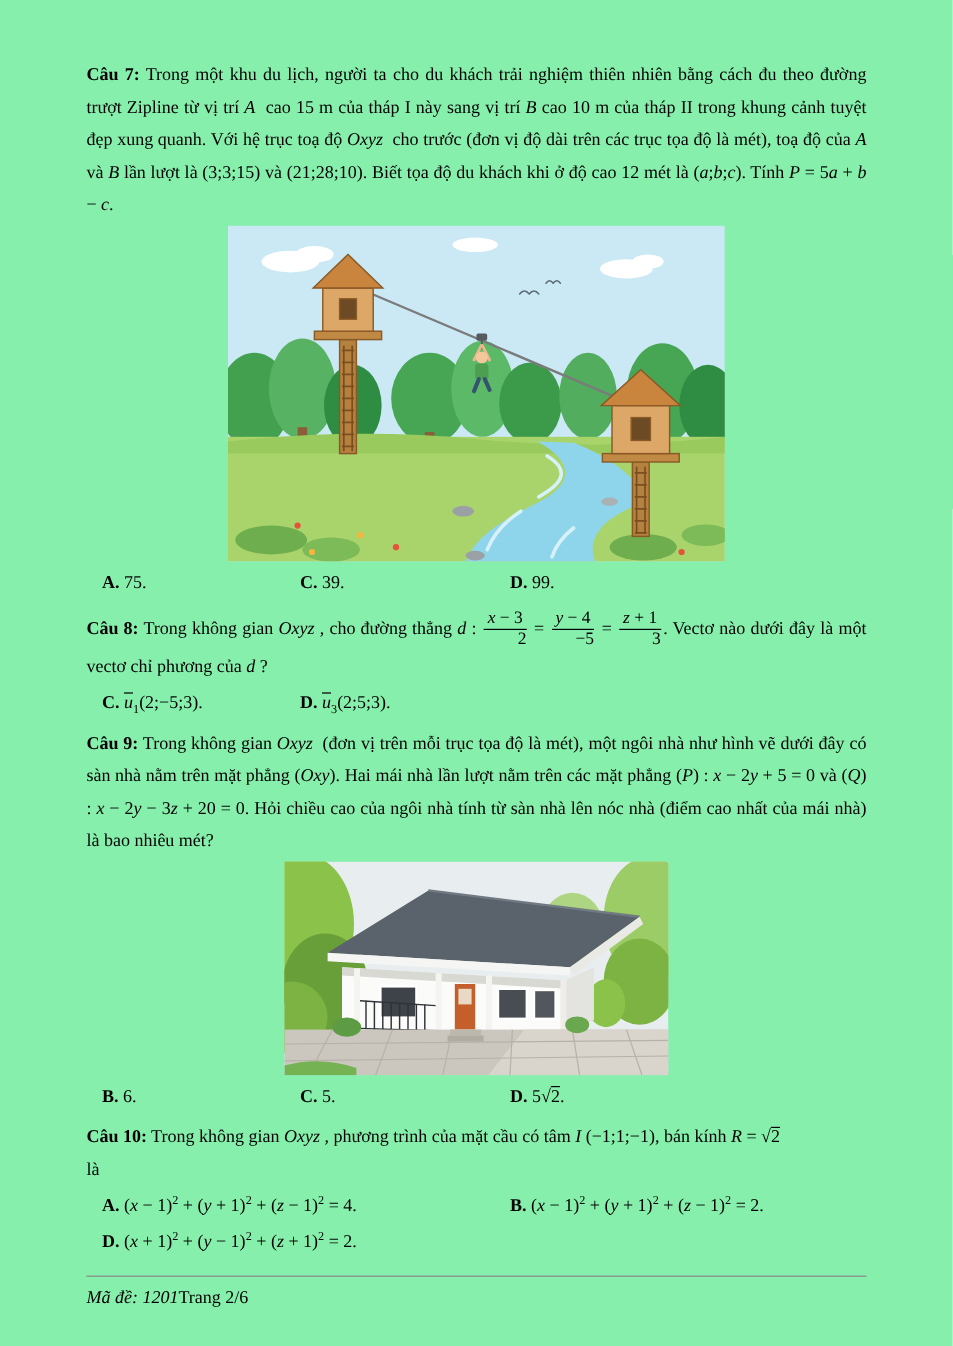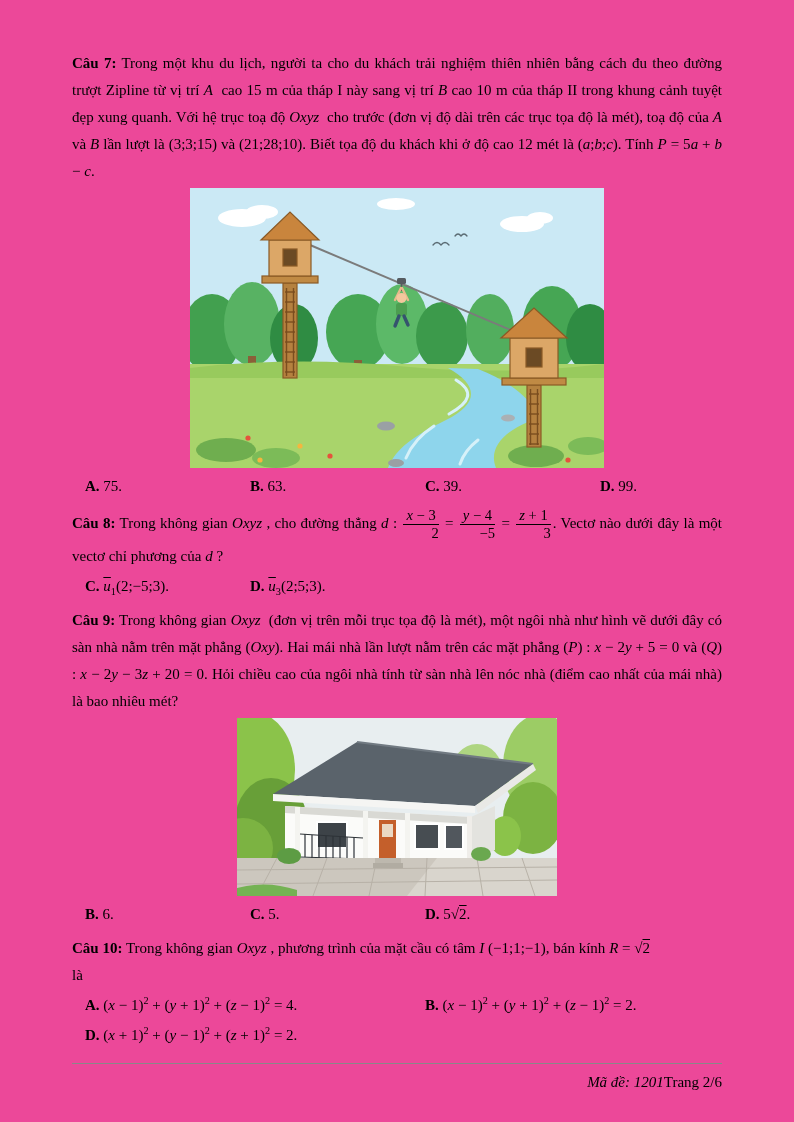--- a/index.html
+++ b/index.html
@@ -1,20 +1,20 @@
 <!DOCTYPE html>
 <html lang="vi"><head>
 <meta charset="utf-8">
 <title>Exam Page</title>
 <style>
   * { margin:0; padding:0; box-sizing:border-box; }
   html,body { background:#ffffff; }
   body { font-family:"Liberation Serif", serif; color:#000; }
   .page{
-    width:794px; height:1122px; margin:0 auto; background:#ec4899;
+    width:794px; height:1122px; margin:0 auto; background:#86efac;
     padding:50px 72px 26px 72px; display:flex; flex-direction:column;
     font-size:15px; line-height:1.8; overflow:hidden;
   }
   .q{ text-align:justify; margin:0 0 3px 0; }
   .qlabel{ font-weight:bold; }
   .figure{ text-align:center; margin:3px 0 5px 0; }
   .answers-row{
     display:grid; grid-template-columns:165px 175px 175px 1fr;
     padding-left:13px; margin:0 0 7px 0;font-family:Liberation Serif, serif;
   }
@@ -26,21 +26,21 @@
   .frac{ display:inline-block; vertical-align:middle; text-align:right;
          line-height:1.2; margin:0 2px; font-size:0.97em; }
   .frac .num{ display:block; border-bottom:1px solid #000; padding:0 3px; }
   .frac .den{ display:block; }
   sup{ vertical-align:super; font-size:0.68em; line-height:0; }
   sub{ vertical-align:sub; font-size:0.68em; line-height:0; }
   .ol{ text-decoration:overline; }
   .radx{ text-decoration:overline; }
   .nw{ white-space:nowrap; }
   .footer{
-    margin-top:auto; display:flex; justify-content:flex-end;
+    margin-top:auto; display:flex; justify-content:flex-start;
     border-top:1px solid #888; padding-top:5px; font-size:15px;
   }
   .footer .mcode{ font-style:italic; }
   svg{ display:inline-block; vertical-align:top; }
 </style>
 </head>
 <body>
 
 <div class="page">
 
@@ -144,24 +144,20 @@
           <line x1="209" y1="128" x2="205" y2="138" stroke="#35536e" stroke-width="3.4" stroke-linecap="round"></line>
           <line x1="214" y1="128" x2="218" y2="137" stroke="#35536e" stroke-width="3.4" stroke-linecap="round"></line>
         </g>
       </svg>
     </div>
 
     <div class="answers-row">
       <div class="ans">
         <span class="al">A.</span>
         <span class="at">75.</span>
-      </div>
-      <div class="ans">
-        <span class="al">B.</span>
-        <span class="at">63.</span>
       </div>
       <div class="ans">
         <span class="al">C.</span>
         <span class="at">39.</span>
       </div>
       <div class="ans">
         <span class="al">D.</span>
         <span class="at">99.</span>
       </div>
     </div>

